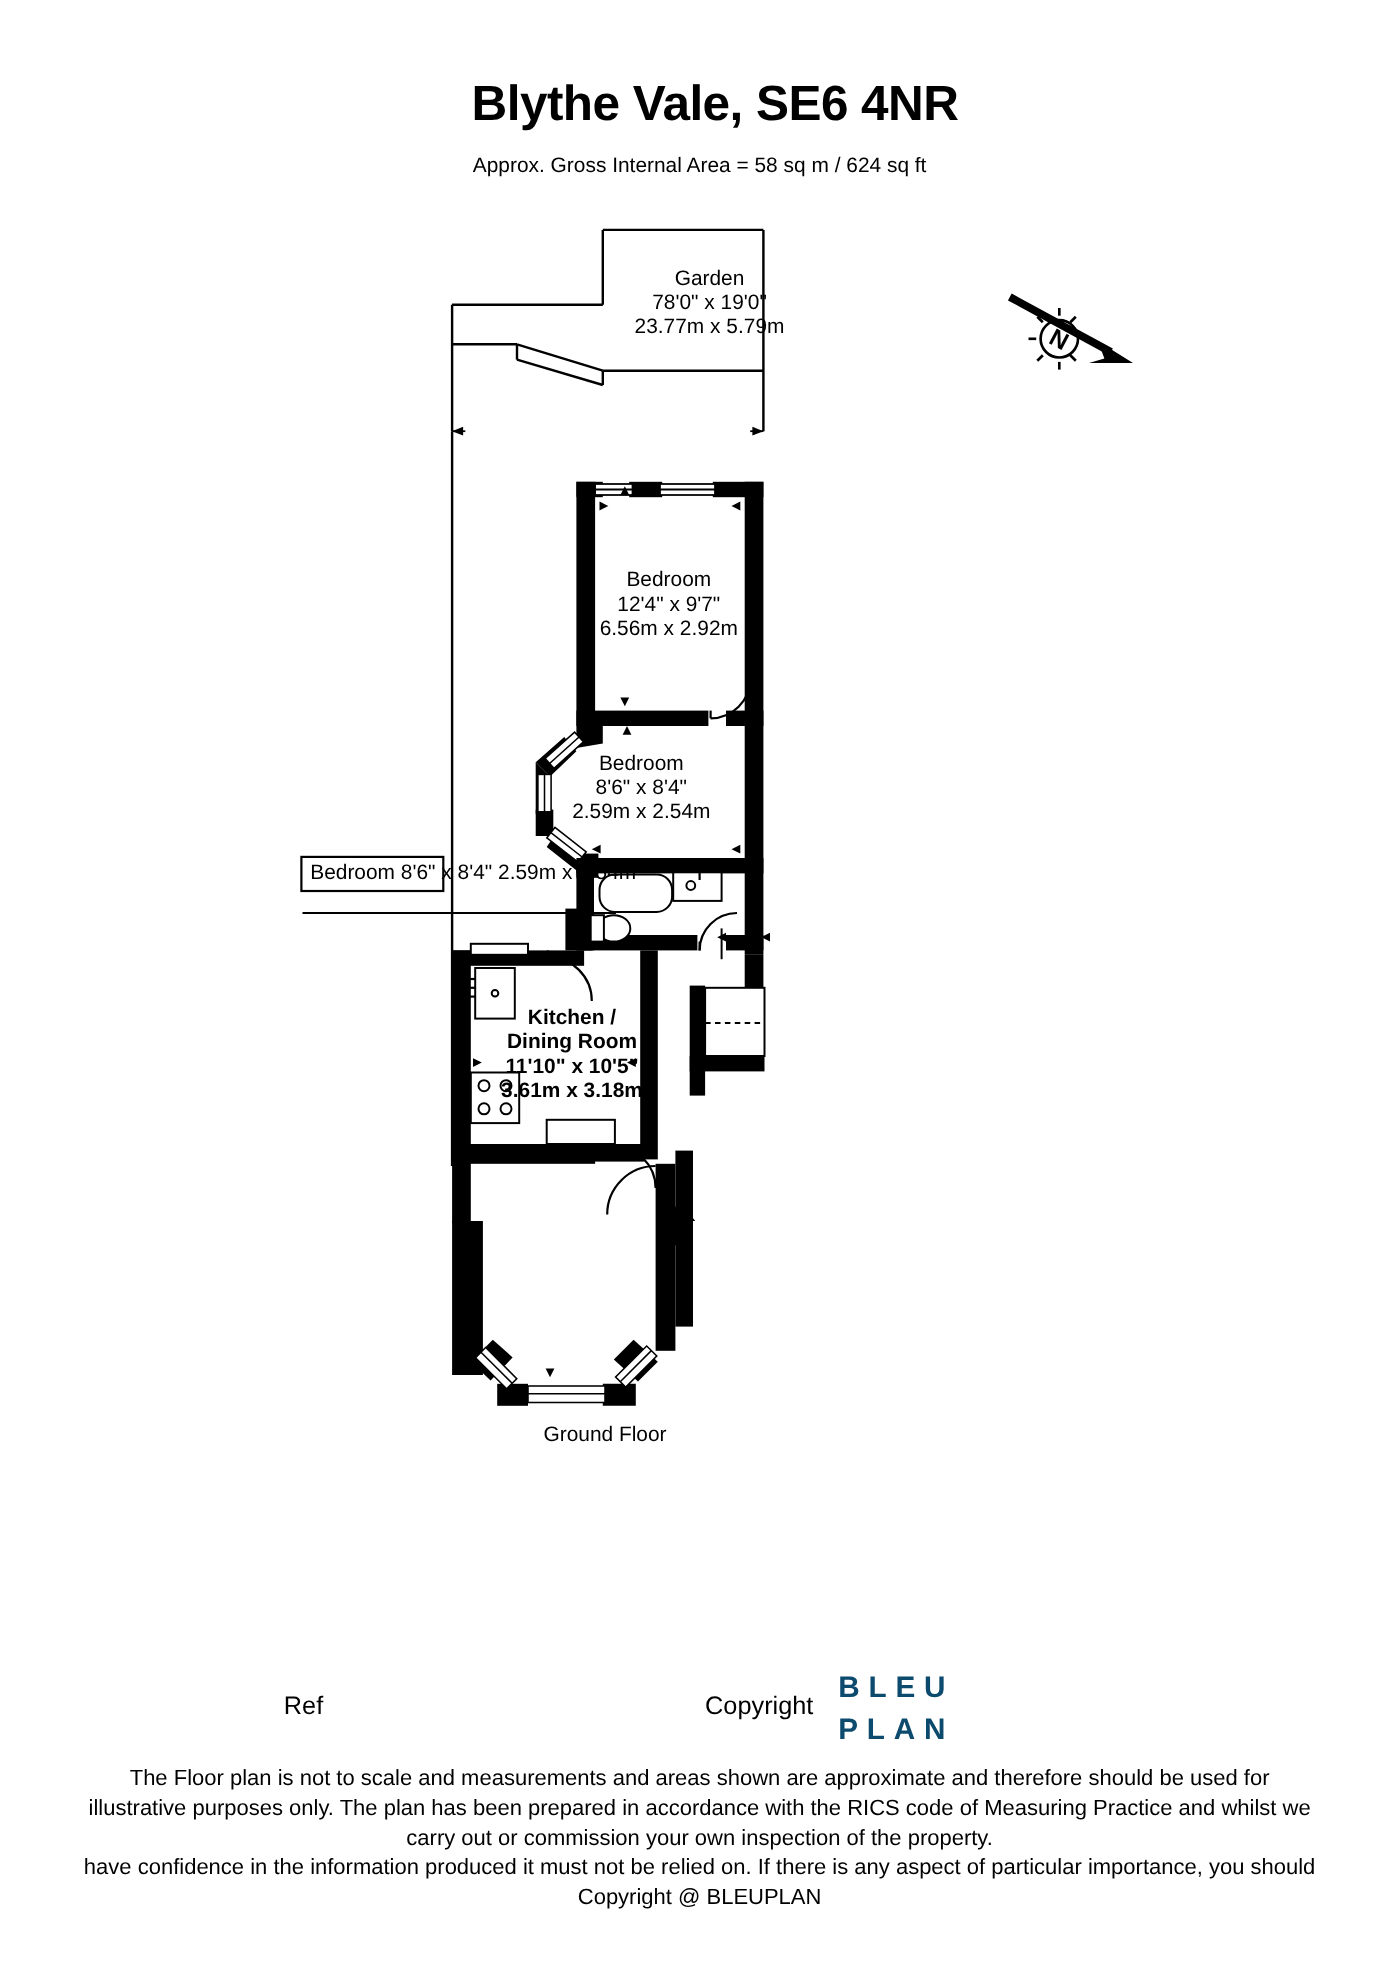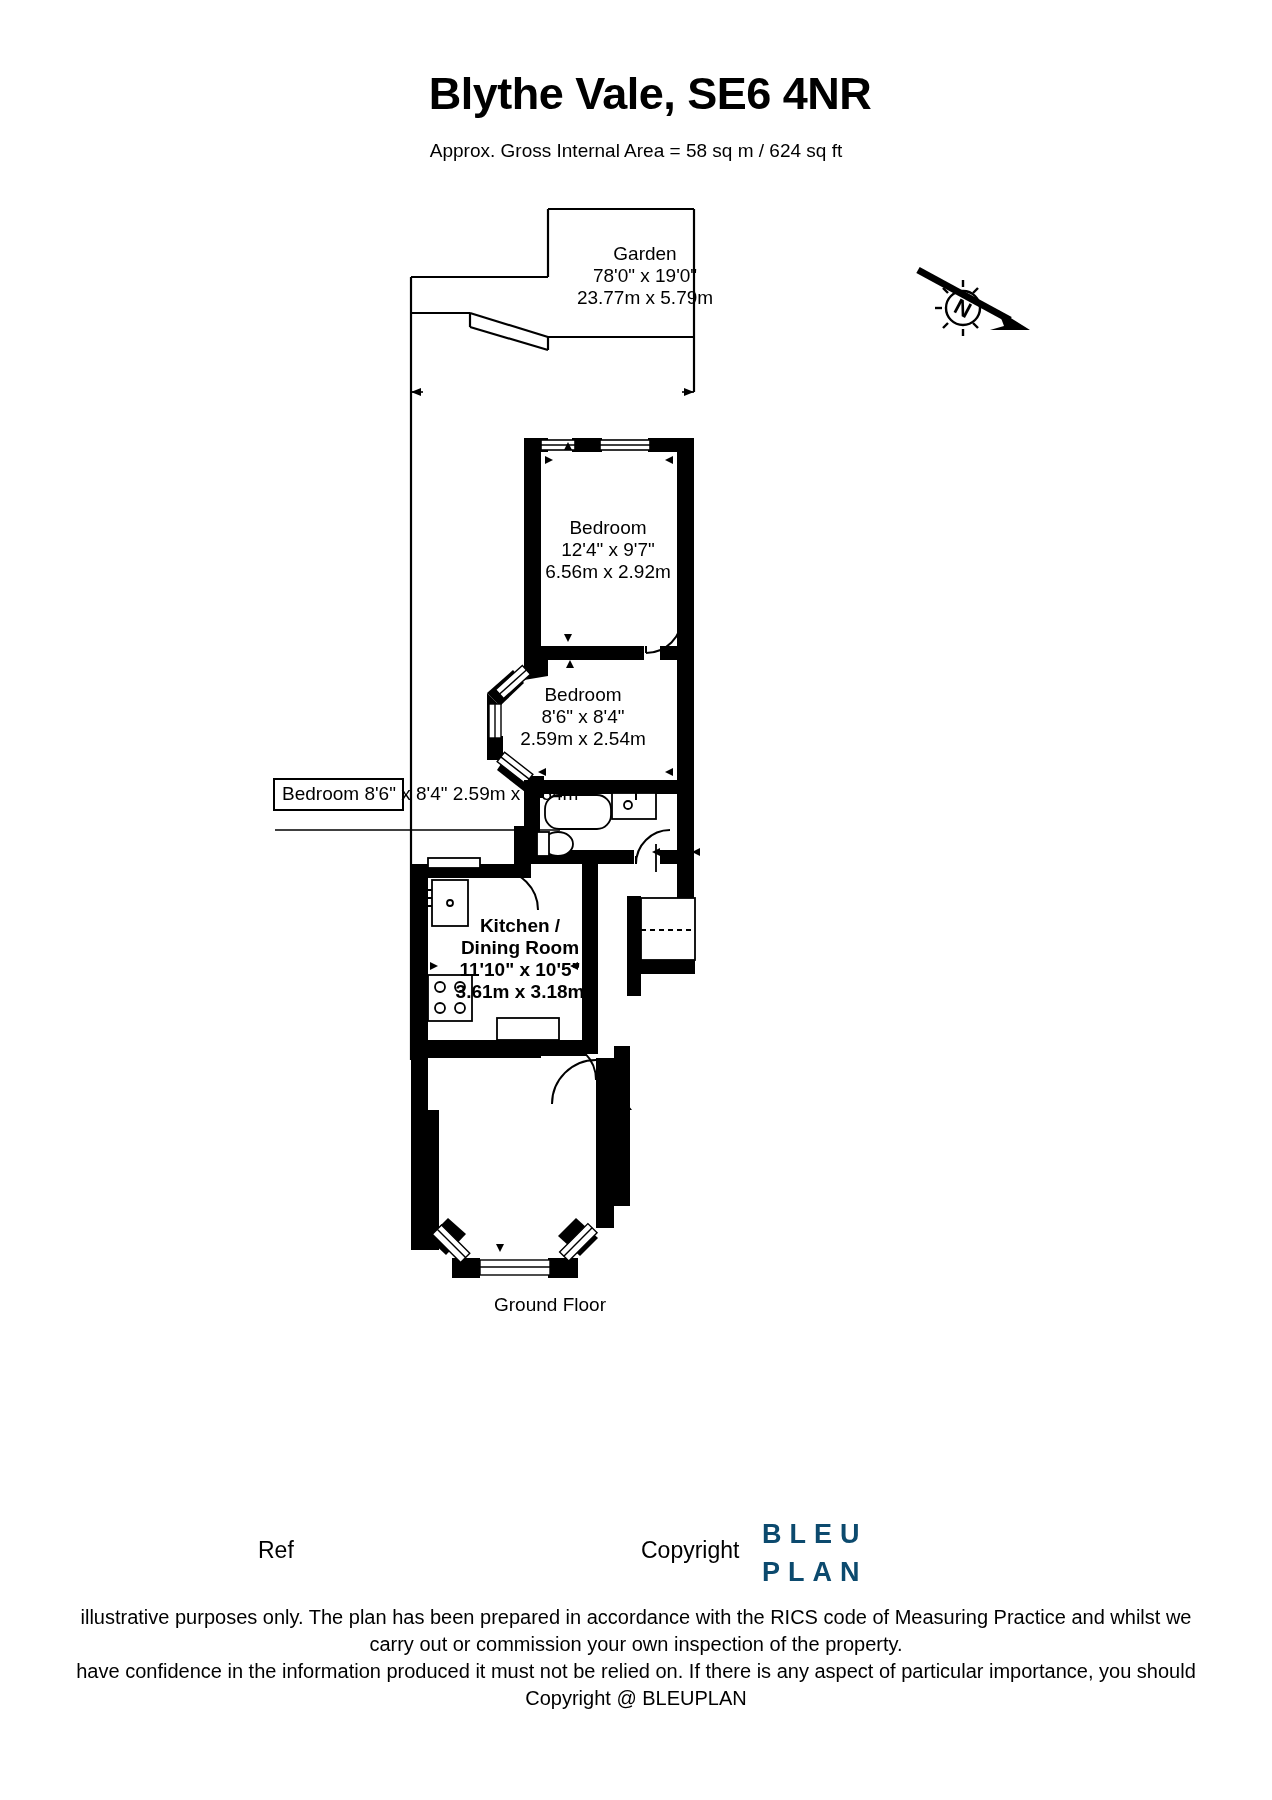--- a/index.html
+++ b/index.html
@@ -422,19 +422,20 @@
   <div class="footrow">
     <div class="ref">Ref</div>
     <div class="copy">Copyright</div>
     <div class="logo">
       <span>BLEU</span>
       <span>PLAN</span>
     </div>
   </div>
 
   <div class="disclaimer">
+    <p>The Floor plan is not to scale and measurements and areas shown are approximate and therefore should be used for</p>
     <p>illustrative purposes only. The plan has been prepared in accordance with the RICS code of Measuring Practice and whilst we</p>
     <p>carry out or commission your own inspection of the property.</p>
     <p>have confidence in the information produced it must not be relied on. If there is any aspect of particular importance, you should</p>
     <p>Copyright @ BLEUPLAN</p>
   </div>
 
 </div>
 
 </body></html>

